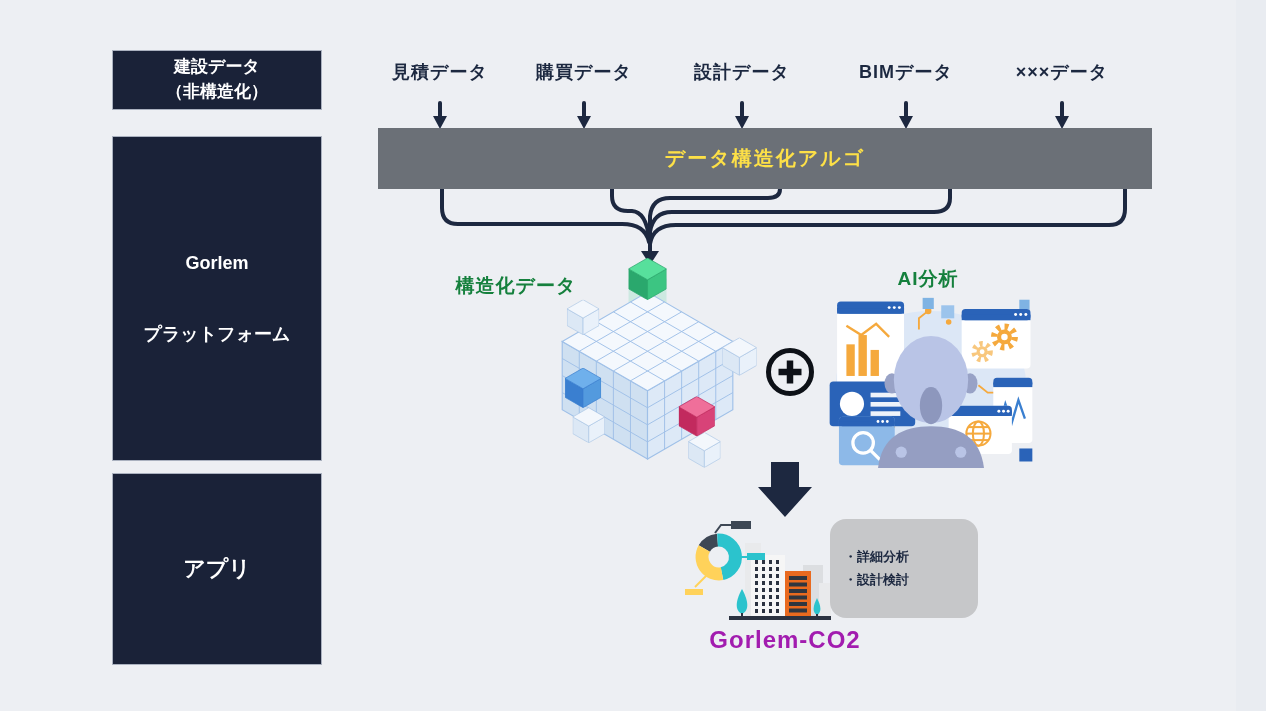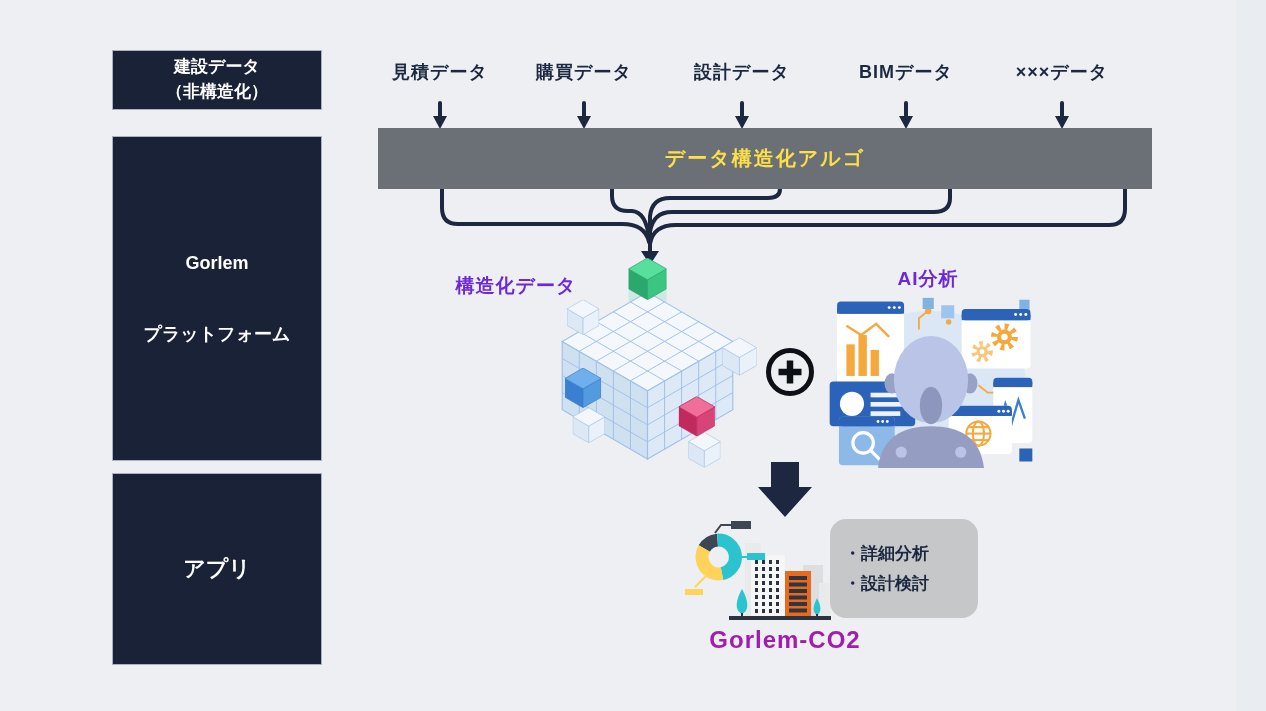--- a/index.html
+++ b/index.html
@@ -48,29 +48,29 @@
     position:absolute;left:378px;top:128px;width:774px;height:61px;
     background:#6b7077;
     color:#fde047;font-weight:700;font-size:20px;
     display:flex;align-items:center;justify-content:center;
     letter-spacing:2px;z-index:2;
   }
 
   .mid-label{
     position:absolute;
     transform:translateX(-50%);
-    color:#6d28d9;font-weight:700;font-size:19px;
+    color:#15803d;font-weight:700;font-size:19px;
     letter-spacing:1px;white-space:nowrap;z-index:3;
   }
 
   
   .feature-box{
     position:absolute;left:830px;top:519px;width:148px;height:99px;
     background:#c6c7c9;border-radius:16px;
-    color:#1c2840;font-weight:700;font-size:17px;
+    color:#1c2840;font-weight:700;font-size:13px;
     display:flex;flex-direction:column;justify-content:center;
     padding-left:14px;box-sizing:border-box;
     line-height:1.75;z-index:2;
   }
   .product-label{
     position:absolute;left:785px;top:626px;
     transform:translateX(-50%);
     color:#a21caf;font-weight:700;font-size:24px;
     letter-spacing:1px;white-space:nowrap;z-index:2;
   }

